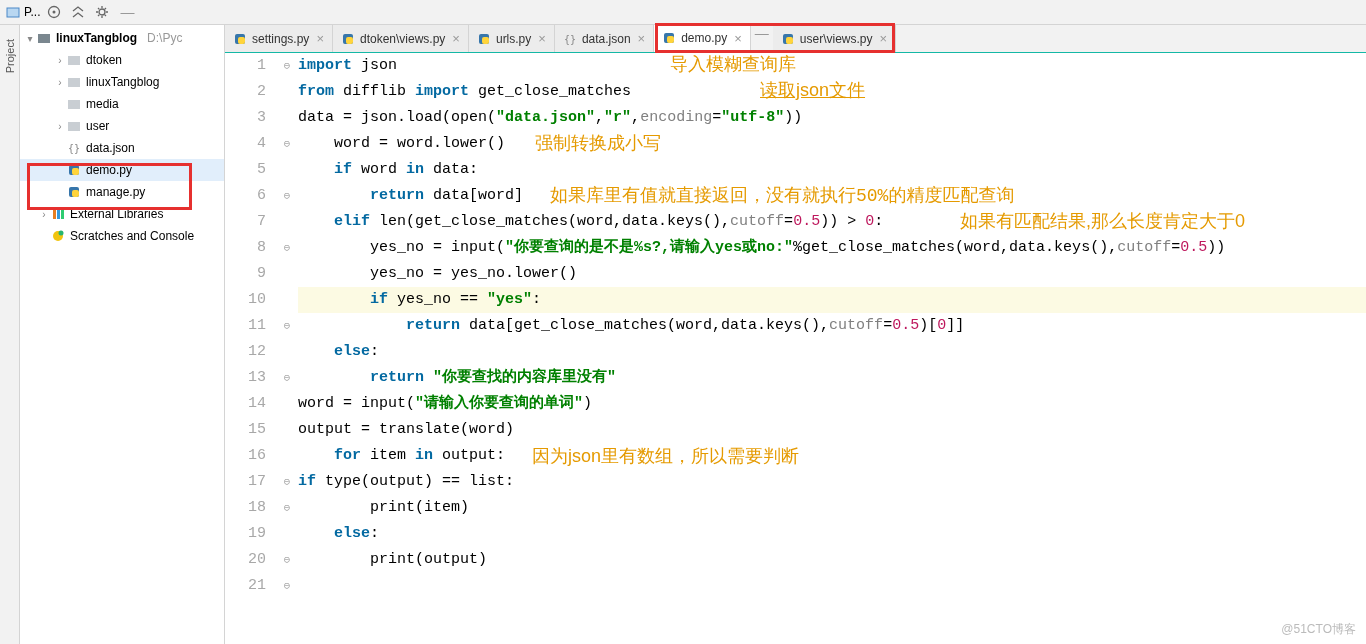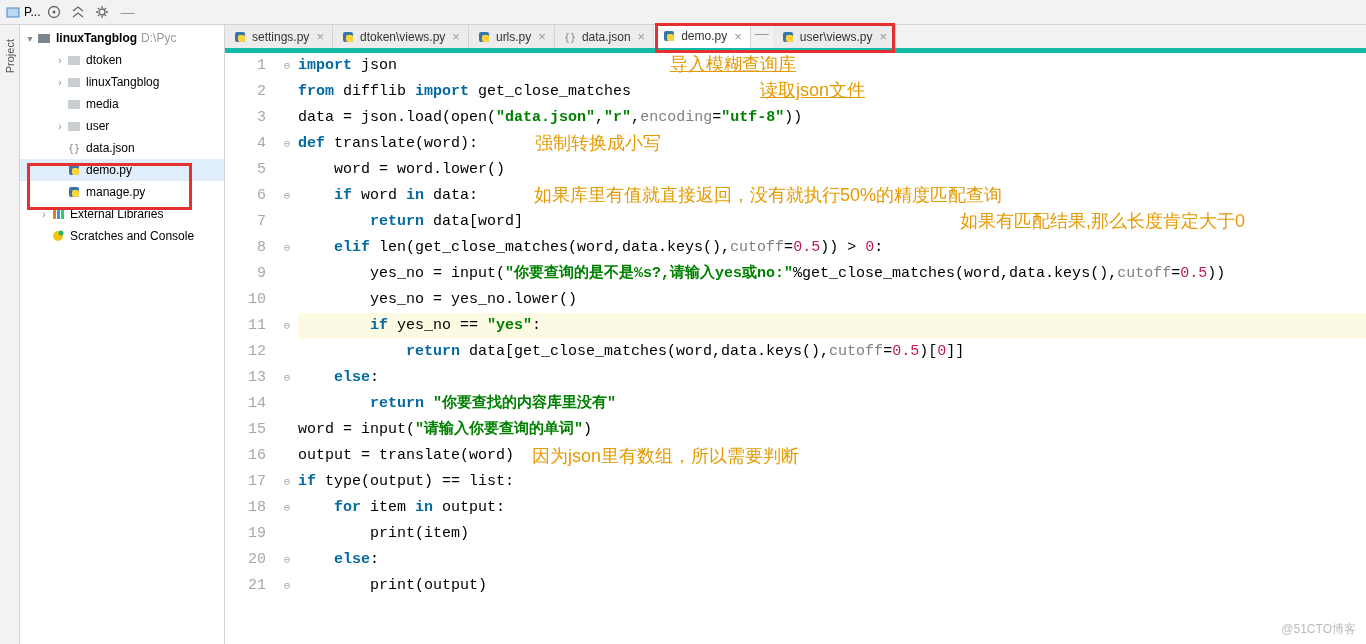--- a/index.html
+++ b/index.html
@@ -10,24 +10,24 @@
 .main{display:flex;height:calc(100% - 25px);}
 .side-tab{width:20px;background:#f2f2f2;border-right:1px solid #d4d4d4;display:flex;flex-direction:column;align-items:center;padding-top:6px;}
 .side-label{writing-mode:vertical-lr;transform:rotate(180deg);font-size:11px;color:#555;padding:8px 0;}
 .project-tree{width:205px;background:#fff;border-right:1px solid #d4d4d4;overflow:hidden;padding-top:2px;}
 .tree-row{display:flex;align-items:center;height:22px;padding-left:4px;white-space:nowrap;cursor:pointer;}
 .tree-row.sel{background:#e1eefb;}
 .tree-indent{display:inline-block;}
 .tree-arrow{width:12px;height:12px;display:inline-flex;align-items:center;justify-content:center;color:#888;font-size:10px;}
 .tree-ico{width:16px;height:16px;display:inline-flex;align-items:center;justify-content:center;margin-right:4px;}
 .tree-lbl{font-size:12px;}
-.tree-path{color:#999;margin-left:4px;}
+.tree-path{color:#999;margin-left:10px;}
 .hl-box{position:absolute;border:3px solid #e6302f;pointer-events:none;}
 .editor-pane{flex:1;display:flex;flex-direction:column;background:#fff;}
-.tabs{display:flex;height:28px;background:#f2f2f2;border-bottom:5px solid #14b8a6;align-items:stretch;overflow:hidden;}
+.tabs{display:flex;height:28px;background:#f2f2f2;border-bottom:1px solid #14b8a6;align-items:stretch;overflow:hidden;}
 .tab{display:flex;align-items:center;padding:0 6px 0 8px;border-right:1px solid #d4d4d4;gap:5px;background:#ececec;cursor:pointer;}
 .tab.active{background:#fff;border-bottom:2px solid #fff;margin-bottom:-1px;}
 .tab-ico{width:14px;height:14px;display:inline-flex;align-items:center;justify-content:center;}
 .tab-lbl{font-size:12px;color:#333;}
 .tab-x{color:#999;font-size:13px;padding:0 2px;}
 .tab-hide{color:#999;padding:0 4px;font-size:14px;}
 .code-area{flex:1;display:flex;overflow:auto;font-family:"Consolas","Courier New",monospace;font-size:15px;line-height:26px;}
 .gutter{width:55px;text-align:right;color:#a8a8a8;padding-right:14px;background:#fff;user-select:none;}
 .gutter div{height:26px;}
 .fold-col{width:14px;background:#fff;}
@@ -295,46 +295,45 @@
           <div>⊖</div>
           <div>⊖</div>
           <div></div>
           <div>⊖</div>
           <div>⊖</div>
         </div>
       <div class="code" id="code">
           <div class="code-line"><span class="kw">import</span> json</div>
           <div class="code-line"><span class="kw">from</span> difflib <span class="kw">import</span> get_close_matches</div>
           <div class="code-line">data = json.load(open(<span class="str">"data.json"</span>,<span class="str">"r"</span>,<span class="prm">encoding</span>=<span class="str">"utf-8"</span>))</div>
-          <div class="code-line"><span class="kw">def </span>translate(word):</div>
           <div class="code-line">    word = word.lower()</div>
           <div class="code-line">    <span class="kw">if</span> word <span class="kw">in</span> data:</div>
           <div class="code-line">        <span class="kw">return</span> data[word]</div>
           <div class="code-line">    <span class="kw">elif</span> len(get_close_matches(word,data.keys(),<span class="prm">cutoff</span>=<span class="num">0.5</span>)) &gt; <span class="num">0</span>:</div>
           <div class="code-line">        yes_no = input(<span class="str">"你要查询的是不是%s?,请输入yes或no:"</span>%get_close_matches(word,data.keys(),<span class="prm">cutoff</span>=<span class="num">0.5</span>))</div>
           <div class="code-line">        yes_no = yes_no.lower()</div>
           <div class="code-line hl">        <span class="kw">if</span> yes_no == <span class="str">"yes"</span>:</div>
           <div class="code-line">            <span class="kw">return</span> data[get_close_matches(word,data.keys(),<span class="prm">cutoff</span>=<span class="num">0.5</span>)[<span class="num">0</span>]]</div>
           <div class="code-line">    <span class="kw">else</span>:</div>
           <div class="code-line">        <span class="kw">return</span> <span class="str">"你要查找的内容库里没有"</span></div>
           <div class="code-line">word = input(<span class="str">"请输入你要查询的单词"</span>)</div>
           <div class="code-line">output = translate(word)</div>
+          <div class="code-line">    <span class="kw">for</span> item <span class="kw">in</span> output:</div>
           <div class="code-line"><span class="kw">if</span> type(output) == list:</div>
-          <div class="code-line">    <span class="kw">for</span> item <span class="kw">in</span> output:</div>
           <div class="code-line">        print(item)</div>
           <div class="code-line">    <span class="kw">else</span>:</div>
           <div class="code-line">        print(output)</div>
         </div>
     </div>
   </div>
 </div>
 
 <div class="hl-box" style="top:163px;left:27px;width:165px;height:47px;"></div>
 <div class="hl-box" style="top:23px;left:655px;width:240px;height:30px;"></div>
 
 <div class="watermark">@51CTO博客</div>
 
-<div class="ann" style="top: 52px; left: 670px; text-decoration: underline;">导入模糊查询库</div>
+<div class="ann" style="top: 52px; left: 670px;">导入模糊查询库</div>
 <div class="ann" style="top: 78px; left: 760px; text-decoration: underline;">读取json文件</div>
 <div class="ann" style="top: 131px; left: 535px;">强制转换成小写</div>
-<div class="ann" style="top: 183px; left: 534px;">如果库里有值就直接返回，没有就执行50%的精度匹配查询</div>
+<div class="ann" style="top: 183px; left: 550px; font-family: Liberation Mono, monospace;">如果库里有值就直接返回，没有就执行50%的精度匹配查询</div>
 <div class="ann" style="top: 209px; left: 960px;">如果有匹配结果,那么长度肯定大于0</div>
 <div class="ann" style="top: 444px; left: 532px;">因为json里有数组，所以需要判断</div>
 
 </body></html>

